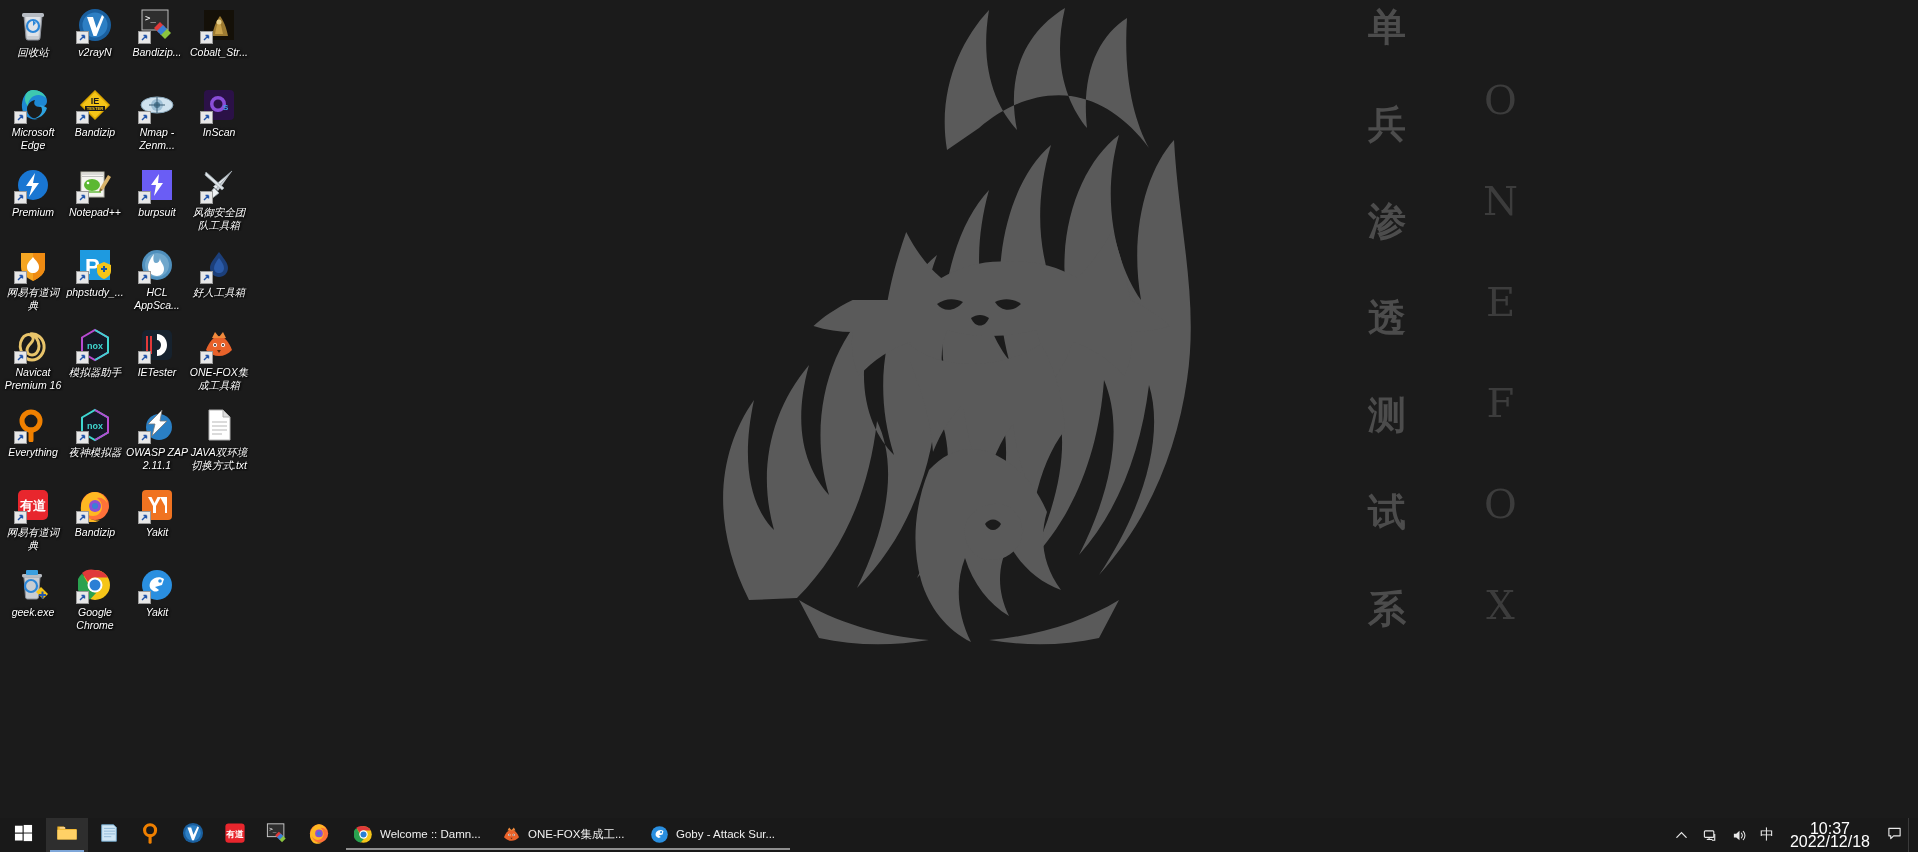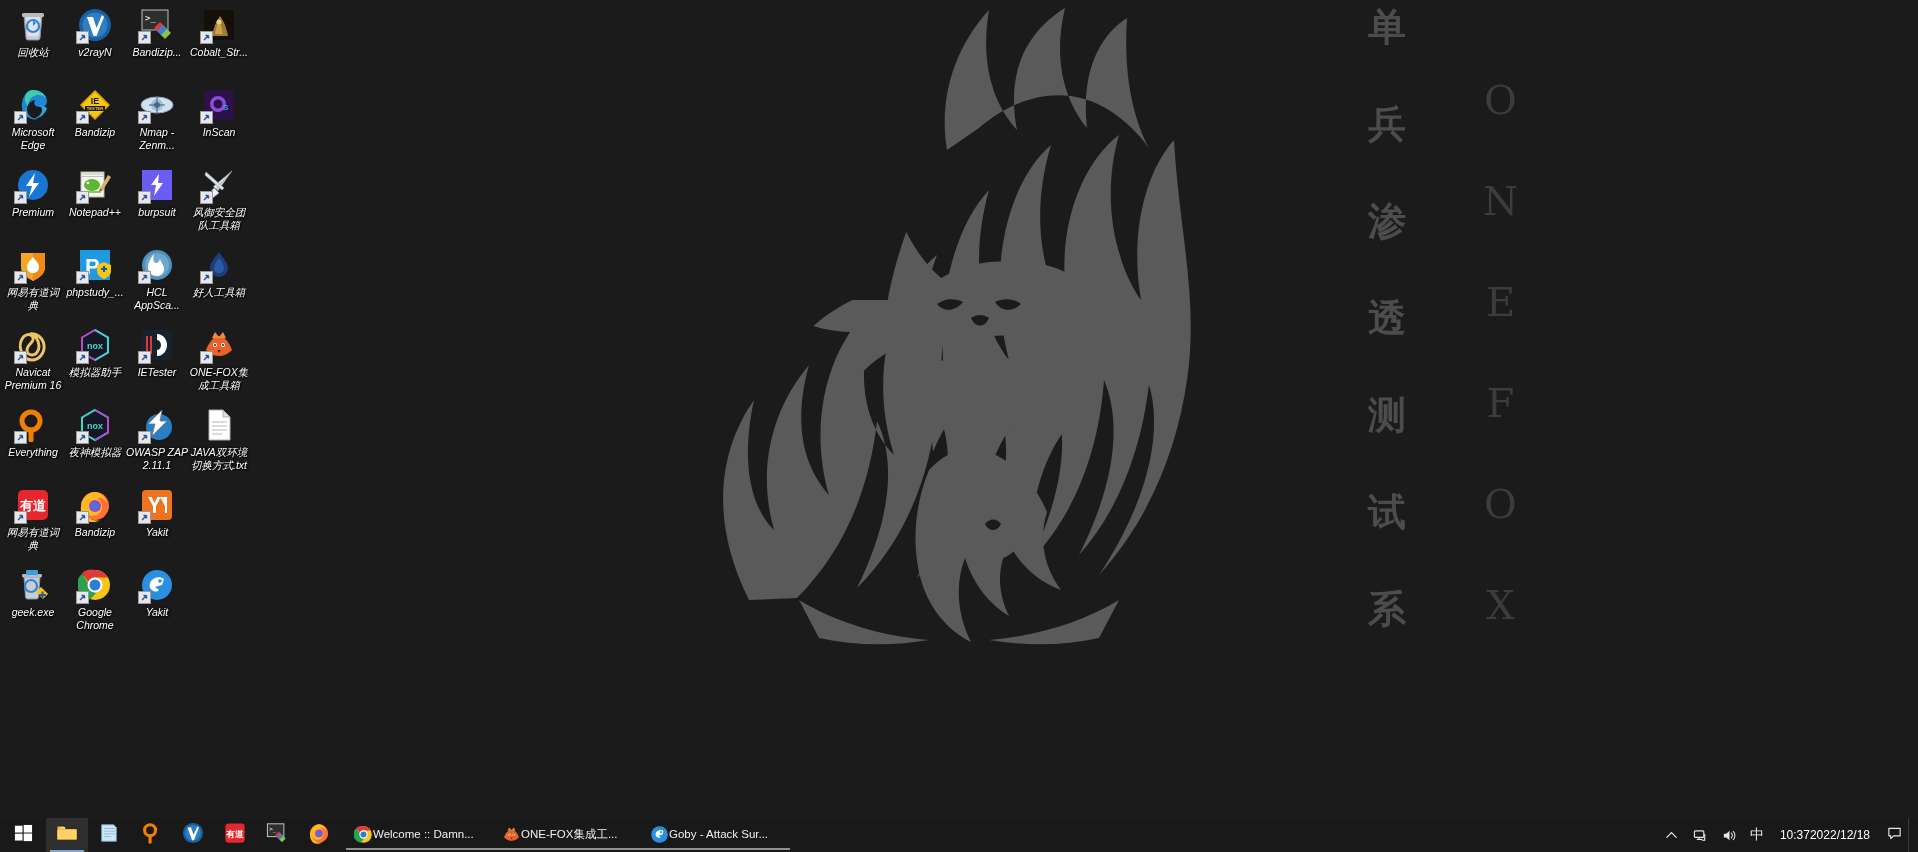--- a/index.html
+++ b/index.html
@@ -137,21 +137,21 @@
     position: absolute; left: 4px; right: 4px; bottom: 0; height: 2px;
     background: #7ea6d8;
   }
   .tb-pin svg, .tb-pin .glyphbox { width: 22px; height: 22px; }
 
   #tb-windows {
     display: flex; align-items: stretch; margin-left: 6px;
   }
   .tb-window {
     min-width: 148px; max-width: 160px;
-    display: flex; align-items: center; 
+    display: flex; align-items: center; gap: 7px;
     padding: 0 8px;
     position: relative;
     cursor: default;
     border-bottom: 2px solid transparent;
   }
   .tb-window::before {
     content: "";
     position: absolute; left: 0; right: 0; bottom: 0; height: 2px;
     background: #8e8e8e;
   }
@@ -175,26 +175,26 @@
     height: 34px;
     display: flex; align-items: center; justify-content: center;
     padding: 0 7px;
     color: #e8e8e8;
     font-size: 12px;
     cursor: default;
   }
   .tray-item svg { width: 15px; height: 15px; display: block; }
   #tray-ime { font-size: 14px; padding: 0 6px; }
   #clock {
-    display: flex; flex-direction: row;
+    display: flex; flex-direction: column;
     align-items: center; justify-content: center;
     height: 34px;
     padding: 0 10px;
     color: #ffffff;
-    font-size: 12px;
+    font-size: 16px;
     line-height: 13px;
     cursor: default;
   }
   #notif-button {
     width: 28px; height: 34px;
     display: flex; align-items: center; justify-content: center;
     cursor: default;
   }
   #show-desktop {
     width: 8px; height: 34px;

